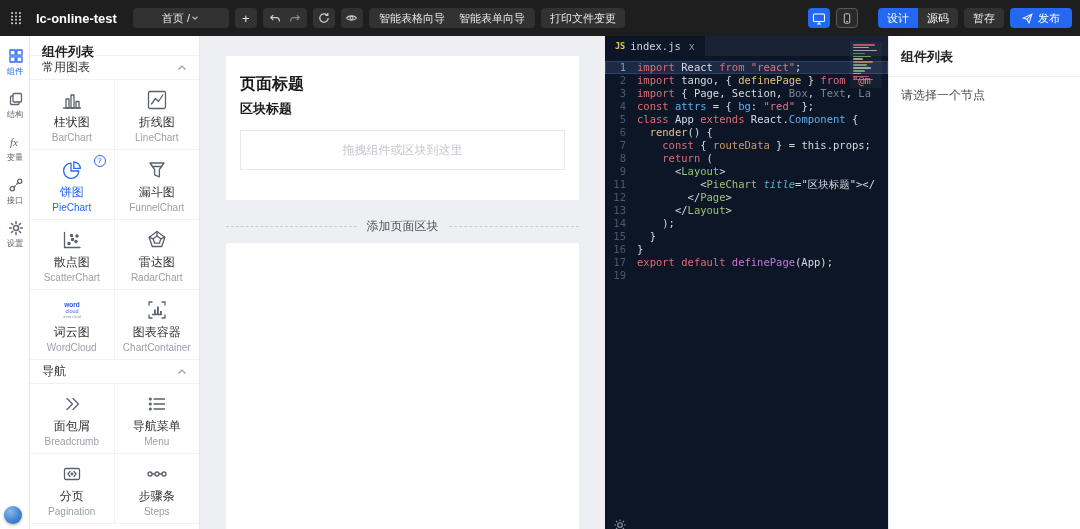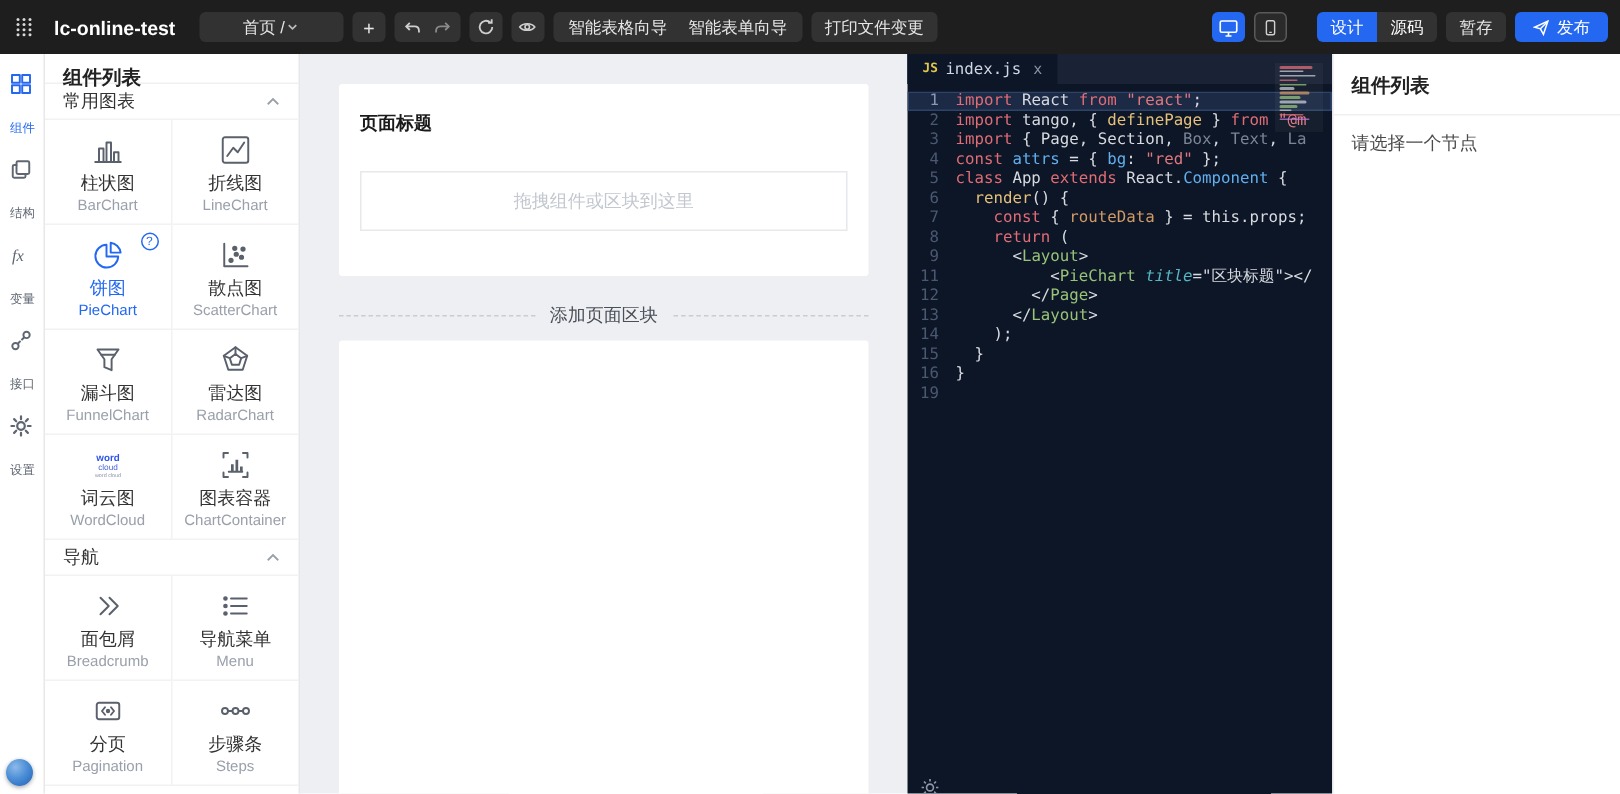--- a/index.html
+++ b/index.html
@@ -25,21 +25,21 @@
   .seg { display:flex; border-radius:4px; overflow:hidden; }
   .seg .opt { height:20px; display:flex; align-items:center; padding:0 9px; font-size:11px; color:#fff; cursor:pointer; background:#323232; }
   .seg .opt.active { background:#2468f2; }
   .publish { background:#2468f2; color:#fff; gap:5px; padding:0 12px; cursor:pointer; }
 
   
   .main { display:flex; height:502px; }
 
   
   .rail { width:30px; background:#fff; border-right:1px solid #e8e8e8; display:flex; flex-direction:column; align-items:center; padding-top:12px; gap:13px; }
-  .rail-item { display:flex; flex-direction:column; align-items:flex-start; gap:15px; color:#5f6672; cursor:pointer; }
+  .rail-item { display:flex; flex-direction:column; align-items:flex-end; gap:1px; color:#5f6672; cursor:pointer; }
   .rail-item .lbl { font-size:9px; transform:scale(.92); white-space:nowrap; }
   .rail-item.active { color:#2468f2; }
 
   
   .cpanel { width:170px; background:#fff; border-right:1px solid #e8e8e8; overflow:hidden; }
   .cpanel .ptitle { height:20px; line-height:32px; padding:0 12px; font-size:13px; font-weight:bold; color:#222; border-bottom:1px solid #f0f0f0; }
   .sec-head { height:24px; display:flex; align-items:center; justify-content:space-between; padding:0 12px; font-size:12px; color:#333; border-bottom:1px solid #f2f2f2; cursor:pointer; }
   .sec-head .chev { color:#9aa0a8; display:flex; }
   .grid { display:grid; grid-template-columns:1fr 1fr; }
   .cell { position:relative; text-align:center; padding:7px 2px 6px; border-bottom:1px solid #f2f2f2; cursor:pointer; color:#5a616c; }
@@ -48,21 +48,21 @@
   .cell .zh { font-size:12px; color:#333; margin-top:1px; }
   .cell .en { font-size:10px; color:#9aa0ab; margin-top:1px; }
   .cell.active { color:#2468f2; }
   .cell.active .zh, .cell.active .en { color:#2468f2; }
   .cell .badge { position:absolute; top:5px; right:8px; width:12px; height:12px; border:1px solid #2468f2; color:#2468f2; border-radius:50%; font-size:8px; line-height:10px; }
 
   
   .canvas { flex:1; background:#edeff2; padding:20px 26px 0; display:flex; flex-direction:column; overflow:hidden; }
   .card { background:#fff; border-radius:2px; }
   .card1 { padding:18px 14px 30px; }
-  .page-title { font-size:12px; font-weight:bold; color:#1a1a1a; margin-bottom:23px; cursor:pointer; }
+  .page-title { font-size:16px; font-weight:bold; color:#1a1a1a; margin-bottom:5px; cursor:pointer; }
   .section-title { font-size:13px; font-weight:bold; color:#1a1a1a; margin-bottom:12px; cursor:pointer; }
   .dropzone { border:1px solid #e6e8ec; height:40px; display:flex; align-items:center; justify-content:center; font-size:12px; color:#c3c7cf; }
   .adddiv { display:flex; align-items:center; gap:10px; margin:18px 0 8px; color:#4a4f58; font-size:12px; cursor:pointer; }
   .adddiv:before, .adddiv:after { content:""; flex:1; border-top:1px dashed #c9ccd2; }
   .card2 { flex:1; }
 
   
   .editor { width:283px; background:#0d1626; display:flex; flex-direction:column; position:relative; font-family:"DejaVu Sans Mono",monospace; }
   .tabbar { height:20px; background:#1a2336; display:flex; }
   .tab { background:#0d1626; display:flex; align-items:center; gap:5px; padding:0 10px; font-size:10.5px; color:#cfd6e4; cursor:pointer; }
@@ -283,40 +283,40 @@
                   <path d="M13.8 3.8 A7.6 7.6 0 0 1 20.4 10.4 H13.8 Z"></path>
                 </svg>
               </div>
               <div class="zh">饼图</div>
               <div class="en">PieChart</div>
               <span class="badge">?</span>
             </div>
             <div class="cell">
               <div class="cicon">
                 <svg width="24" height="24" viewBox="0 0 24 24" fill="none" stroke="currentColor" stroke-width="1.3" stroke-linecap="round" stroke-linejoin="round">
+                  <path d="M5 5 H19 L14.4 11.5 V18.8 L9.6 16.8 V11.5 Z"></path>
+                  <path d="M7.5 8.5 H16.5"></path>
+                </svg>
+              </div>
+              <div class="zh">漏斗图</div>
+              <div class="en">FunnelChart</div>
+            </div>
+            <div class="cell">
+              <div class="cicon">
+                <svg width="24" height="24" viewBox="0 0 24 24" fill="none" stroke="currentColor" stroke-width="1.3" stroke-linecap="round" stroke-linejoin="round">
                   <path d="M4.5 4.5 V19.5 H20"></path>
                   <circle cx="9" cy="15.5" r="1.1" fill="currentColor"></circle>
                   <circle cx="12.5" cy="11.5" r="1.1" fill="currentColor"></circle>
                   <circle cx="16" cy="13.5" r="1.1" fill="currentColor"></circle>
                   <circle cx="17" cy="8" r="1.1" fill="currentColor"></circle>
                   <circle cx="11.5" cy="7.5" r="1.1" fill="currentColor"></circle>
                 </svg>
               </div>
               <div class="zh">散点图</div>
               <div class="en">ScatterChart</div>
-            </div>
-            <div class="cell">
-              <div class="cicon">
-                <svg width="24" height="24" viewBox="0 0 24 24" fill="none" stroke="currentColor" stroke-width="1.3" stroke-linecap="round" stroke-linejoin="round">
-                  <path d="M5 5 H19 L14.4 11.5 V18.8 L9.6 16.8 V11.5 Z"></path>
-                  <path d="M7.5 8.5 H16.5"></path>
-                </svg>
-              </div>
-              <div class="zh">漏斗图</div>
-              <div class="en">FunnelChart</div>
             </div>
             <div class="cell">
               <div class="cicon">
                 <svg width="24" height="24" viewBox="0 0 24 24" fill="none" stroke="currentColor" stroke-width="1.3" stroke-linecap="round" stroke-linejoin="round">
                   <path d="M12 3.5 L19.8 9.2 L16.8 18.5 L7.2 18.5 L4.2 9.2 Z"></path>
                   <path d="M12 8 L15.8 10.8 L14.4 15.2 L9.6 15.2 L8.2 10.8 Z"></path>
                   <path d="M12 3.5 V8 M19.8 9.2 L15.8 10.8 M4.2 9.2 L8.2 10.8"></path>
                 </svg>
               </div>
               <div class="zh">雷达图</div>
@@ -402,20 +402,21 @@
               <div class="en">Steps</div>
             </div>
           </div>
           <div class="sec-head"></div>
         </div>
     </div>
 
     <div class="canvas">
       <div class="card card1">
         <div class="page-title">页面标题</div>
+        <div class="section-title">区块标题</div>
         <div class="dropzone">
           <span>拖拽组件或区块到这里</span>
         </div>
       </div>
       <div class="adddiv">
         <span>添加页面区块</span>
       </div>
       <div class="card card2"></div>
     </div>
 
@@ -436,20 +437,21 @@
           <div class="cline"><span class="gut">6</span><span><span class="t-txt">  </span><span class="t-fn">render</span><span class="t-txt">() {</span></span></div>
           <div class="cline"><span class="gut">7</span><span><span class="t-txt">    </span><span class="t-kw">const</span><span class="t-txt"> { </span><span class="t-orange">routeData</span><span class="t-txt"> } = this.props;</span></span></div>
           <div class="cline"><span class="gut">8</span><span><span class="t-txt">    </span><span class="t-kw">return</span><span class="t-txt"> (</span></span></div>
           <div class="cline"><span class="gut">9</span><span><span class="t-txt">      &lt;</span><span class="t-tag">Layout</span><span class="t-txt">&gt;</span></span></div>
           <div class="cline"><span class="gut">11</span><span><span class="t-txt">          &lt;</span><span class="t-tag">PieChart</span><span class="t-attr"> title</span><span class="t-txt">=</span><span class="t-jstr">"区块标题"</span><span class="t-txt">&gt;&lt;/</span></span></div>
           <div class="cline"><span class="gut">12</span><span><span class="t-txt">        &lt;/</span><span class="t-tag">Page</span><span class="t-txt">&gt;</span></span></div>
           <div class="cline"><span class="gut">13</span><span><span class="t-txt">      &lt;/</span><span class="t-tag">Layout</span><span class="t-txt">&gt;</span></span></div>
           <div class="cline"><span class="gut">14</span><span><span class="t-txt">    );</span></span></div>
           <div class="cline"><span class="gut">15</span><span><span class="t-txt">  }</span></span></div>
           <div class="cline"><span class="gut">16</span><span><span class="t-txt">}</span></span></div>
+          <div class="cline"><span class="gut">17</span><span><span class="t-kw">export default </span><span class="t-purple">definePage</span><span class="t-txt">(App);</span></span></div>
           <div class="cline"><span class="gut">19</span><span></span></div>
         </div>
       <div class="minimap" id="minimap">
           <div class="mbar" style="width: 22px; background: rgb(224, 108, 117); opacity: 0.75;"></div>
           <div class="mbar" style="width: 16px; background: rgb(200, 204, 212); opacity: 0.75;"></div>
           <div class="mbar" style="width: 24px; background: rgb(200, 204, 212); opacity: 0.75;"></div>
           <div class="mbar" style="width: 12px; background: rgb(224, 108, 117); opacity: 0.75;"></div>
           <div class="mbar" style="width: 18px; background: rgb(152, 195, 121); opacity: 0.75;"></div>
           <div class="mbar" style="width: 10px; background: rgb(200, 204, 212); opacity: 0.75;"></div>
           <div class="mbar" style="width: 20px; background: rgb(209, 154, 102); opacity: 0.75;"></div>

